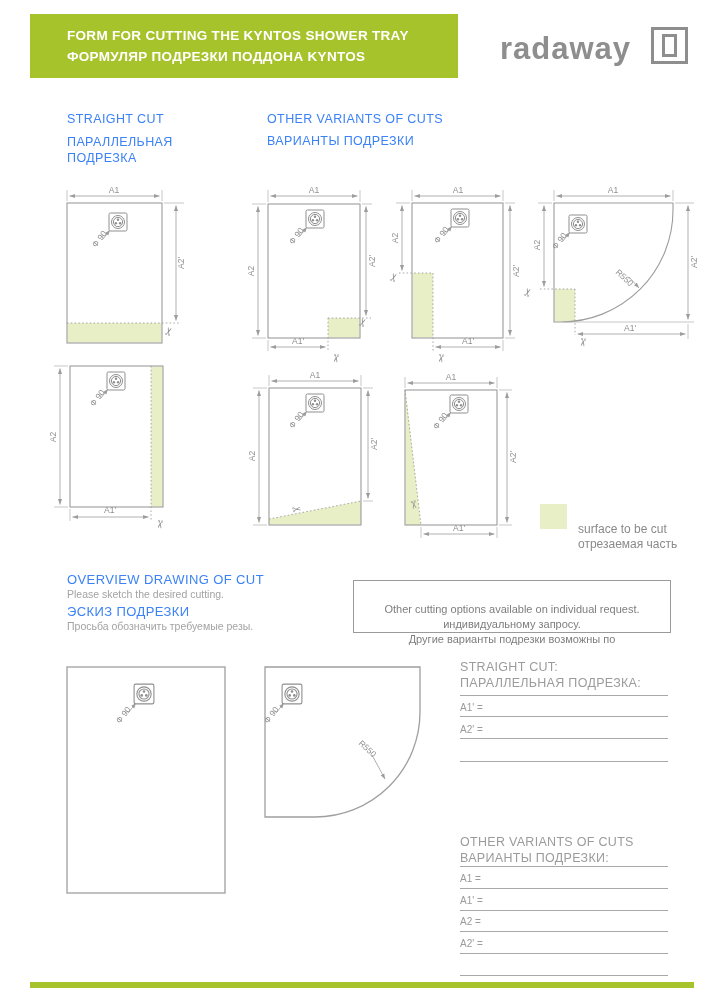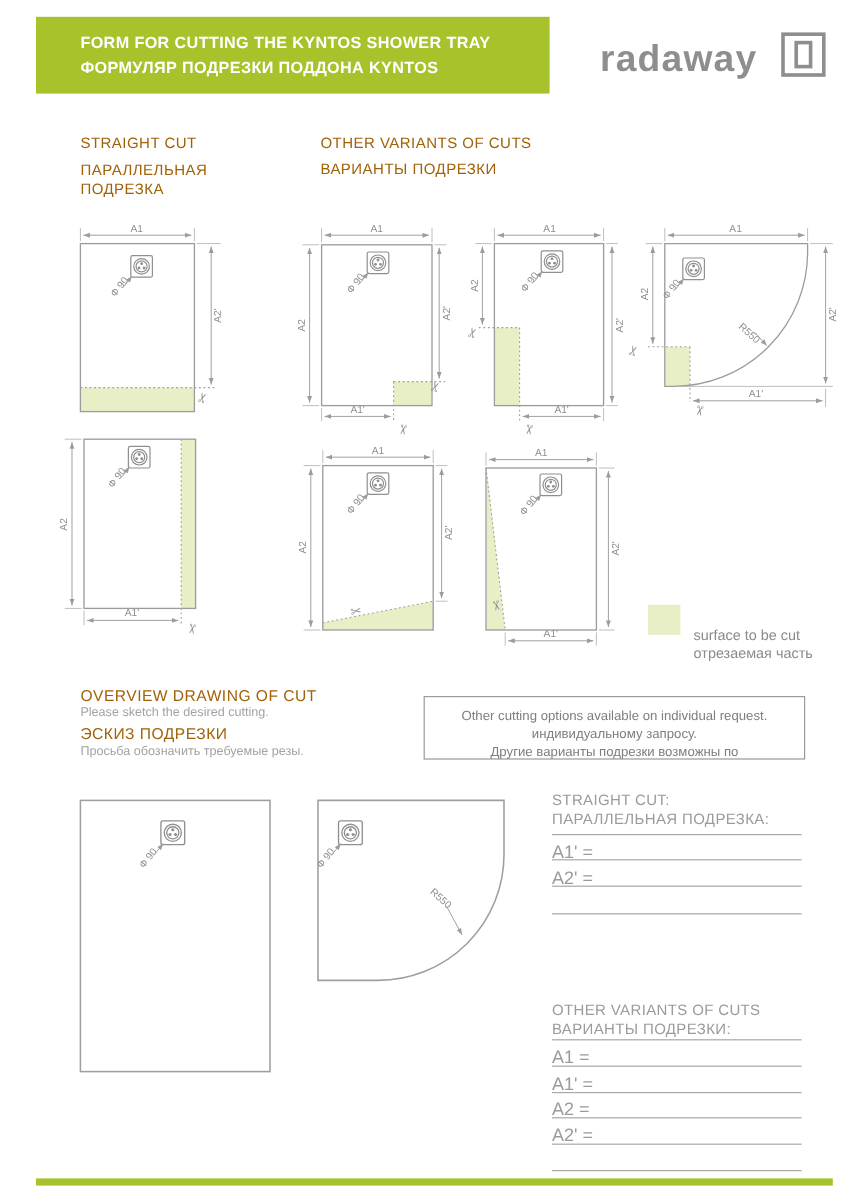--- a/index.html
+++ b/index.html
@@ -9,33 +9,33 @@
 
   
   .header-bar{left:30px;top:14px;width:428px;height:64px;background:#a6c32b;color:#fff;
               box-sizing:border-box;padding:11px 0 0 37px}
   .header-line{font-size:13.5px;font-weight:700;letter-spacing:.3px;line-height:21px}
   .logo-text{left:500px;top:31px;font-size:31px;color:#8e8e8e;letter-spacing:1px;font-weight:700}
   .logo-mark{left:651px;top:27px;width:31px;height:31px;border:3.5px solid #8e8e8e}
   .logo-mark-inner{position:absolute;left:7.5px;top:3.5px;width:9px;height:17px;border:3.5px solid #8e8e8e}
 
   
-  .sec-title{font-size:12.5px;color:#a16207;letter-spacing:.4px}
+  .sec-title{font-size:12.5px;color:#3b82f6;letter-spacing:.4px}
   .sub{font-size:10.5px;color:#a3a3a3}
 
   
   .legend-sw{left:540px;top:504px;width:27px;height:25px;background:#e8eec6}
   .legend-tx{left:578px;top:522px;font-size:12px;color:#8a8a8a;line-height:15px}
   .note-box{left:353px;top:580px;width:318px;height:53px;border:1px solid #9a9a9a;box-sizing:border-box;
-            text-align:center;font-size:11px;color:#7e7e7e;line-height:15px;padding-top:9px}
+            text-align:center;font-size:11px;color:#7e7e7e;line-height:15px;padding-top:21px}
 
   
   .fg-title{font-size:12.5px;color:#9b9b9b;letter-spacing:.3px}
   .fline{height:0;border-bottom:1.5px solid #a9a9a9;width:208px}
-  .flabel{font-size:15px;color:#9b9b9b}
+  .flabel{font-size:10px;color:#9b9b9b}
 
   .footer-bar{left:30px;top:982px;width:664px;height:6px;background:#a6c32b}
 
   
   .t{fill:none;stroke:#9c9c9c;stroke-width:1.1}
   .t2{fill:none;stroke:#9f9f9f;stroke-width:1.3}
   .g{fill:#e8eec6;stroke:none}
   .dl{stroke:#9c9c9c;stroke-width:.8;fill:none}
   .ex{stroke:#b0b0b0;stroke-width:.7}
   .dd{stroke:#9c9c9c;stroke-width:.9;stroke-dasharray:1.5 2.3;fill:none}

